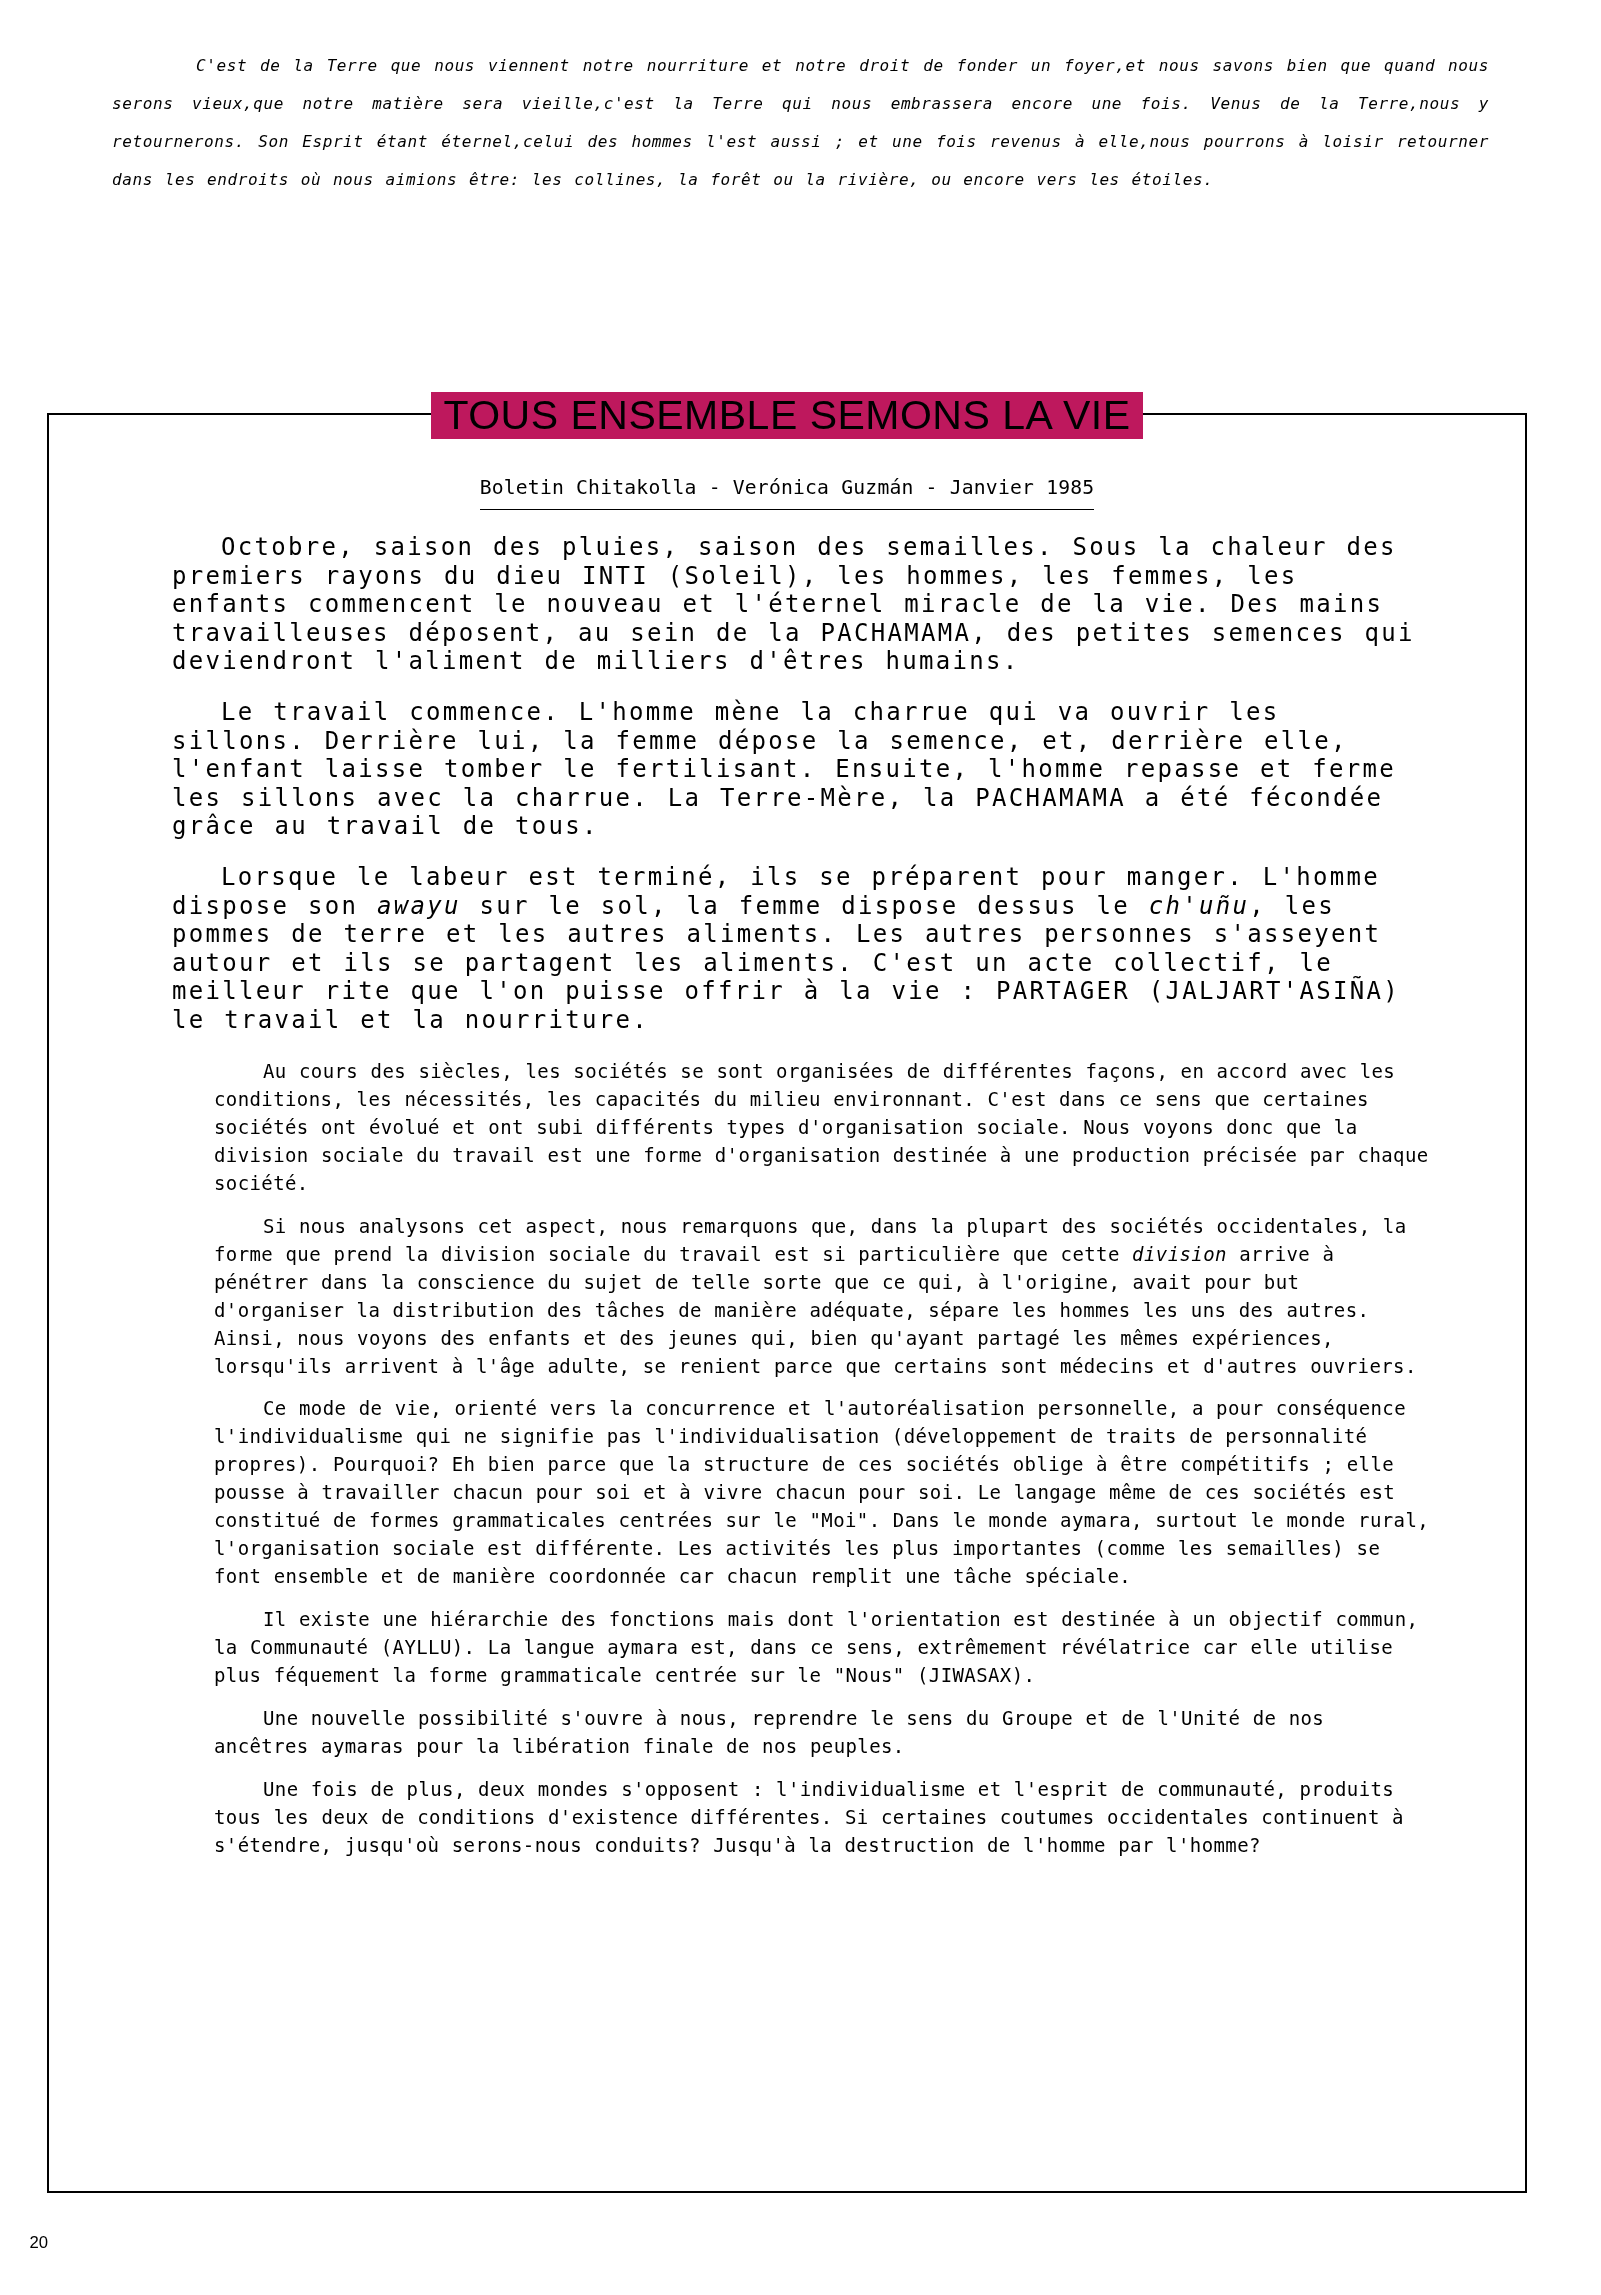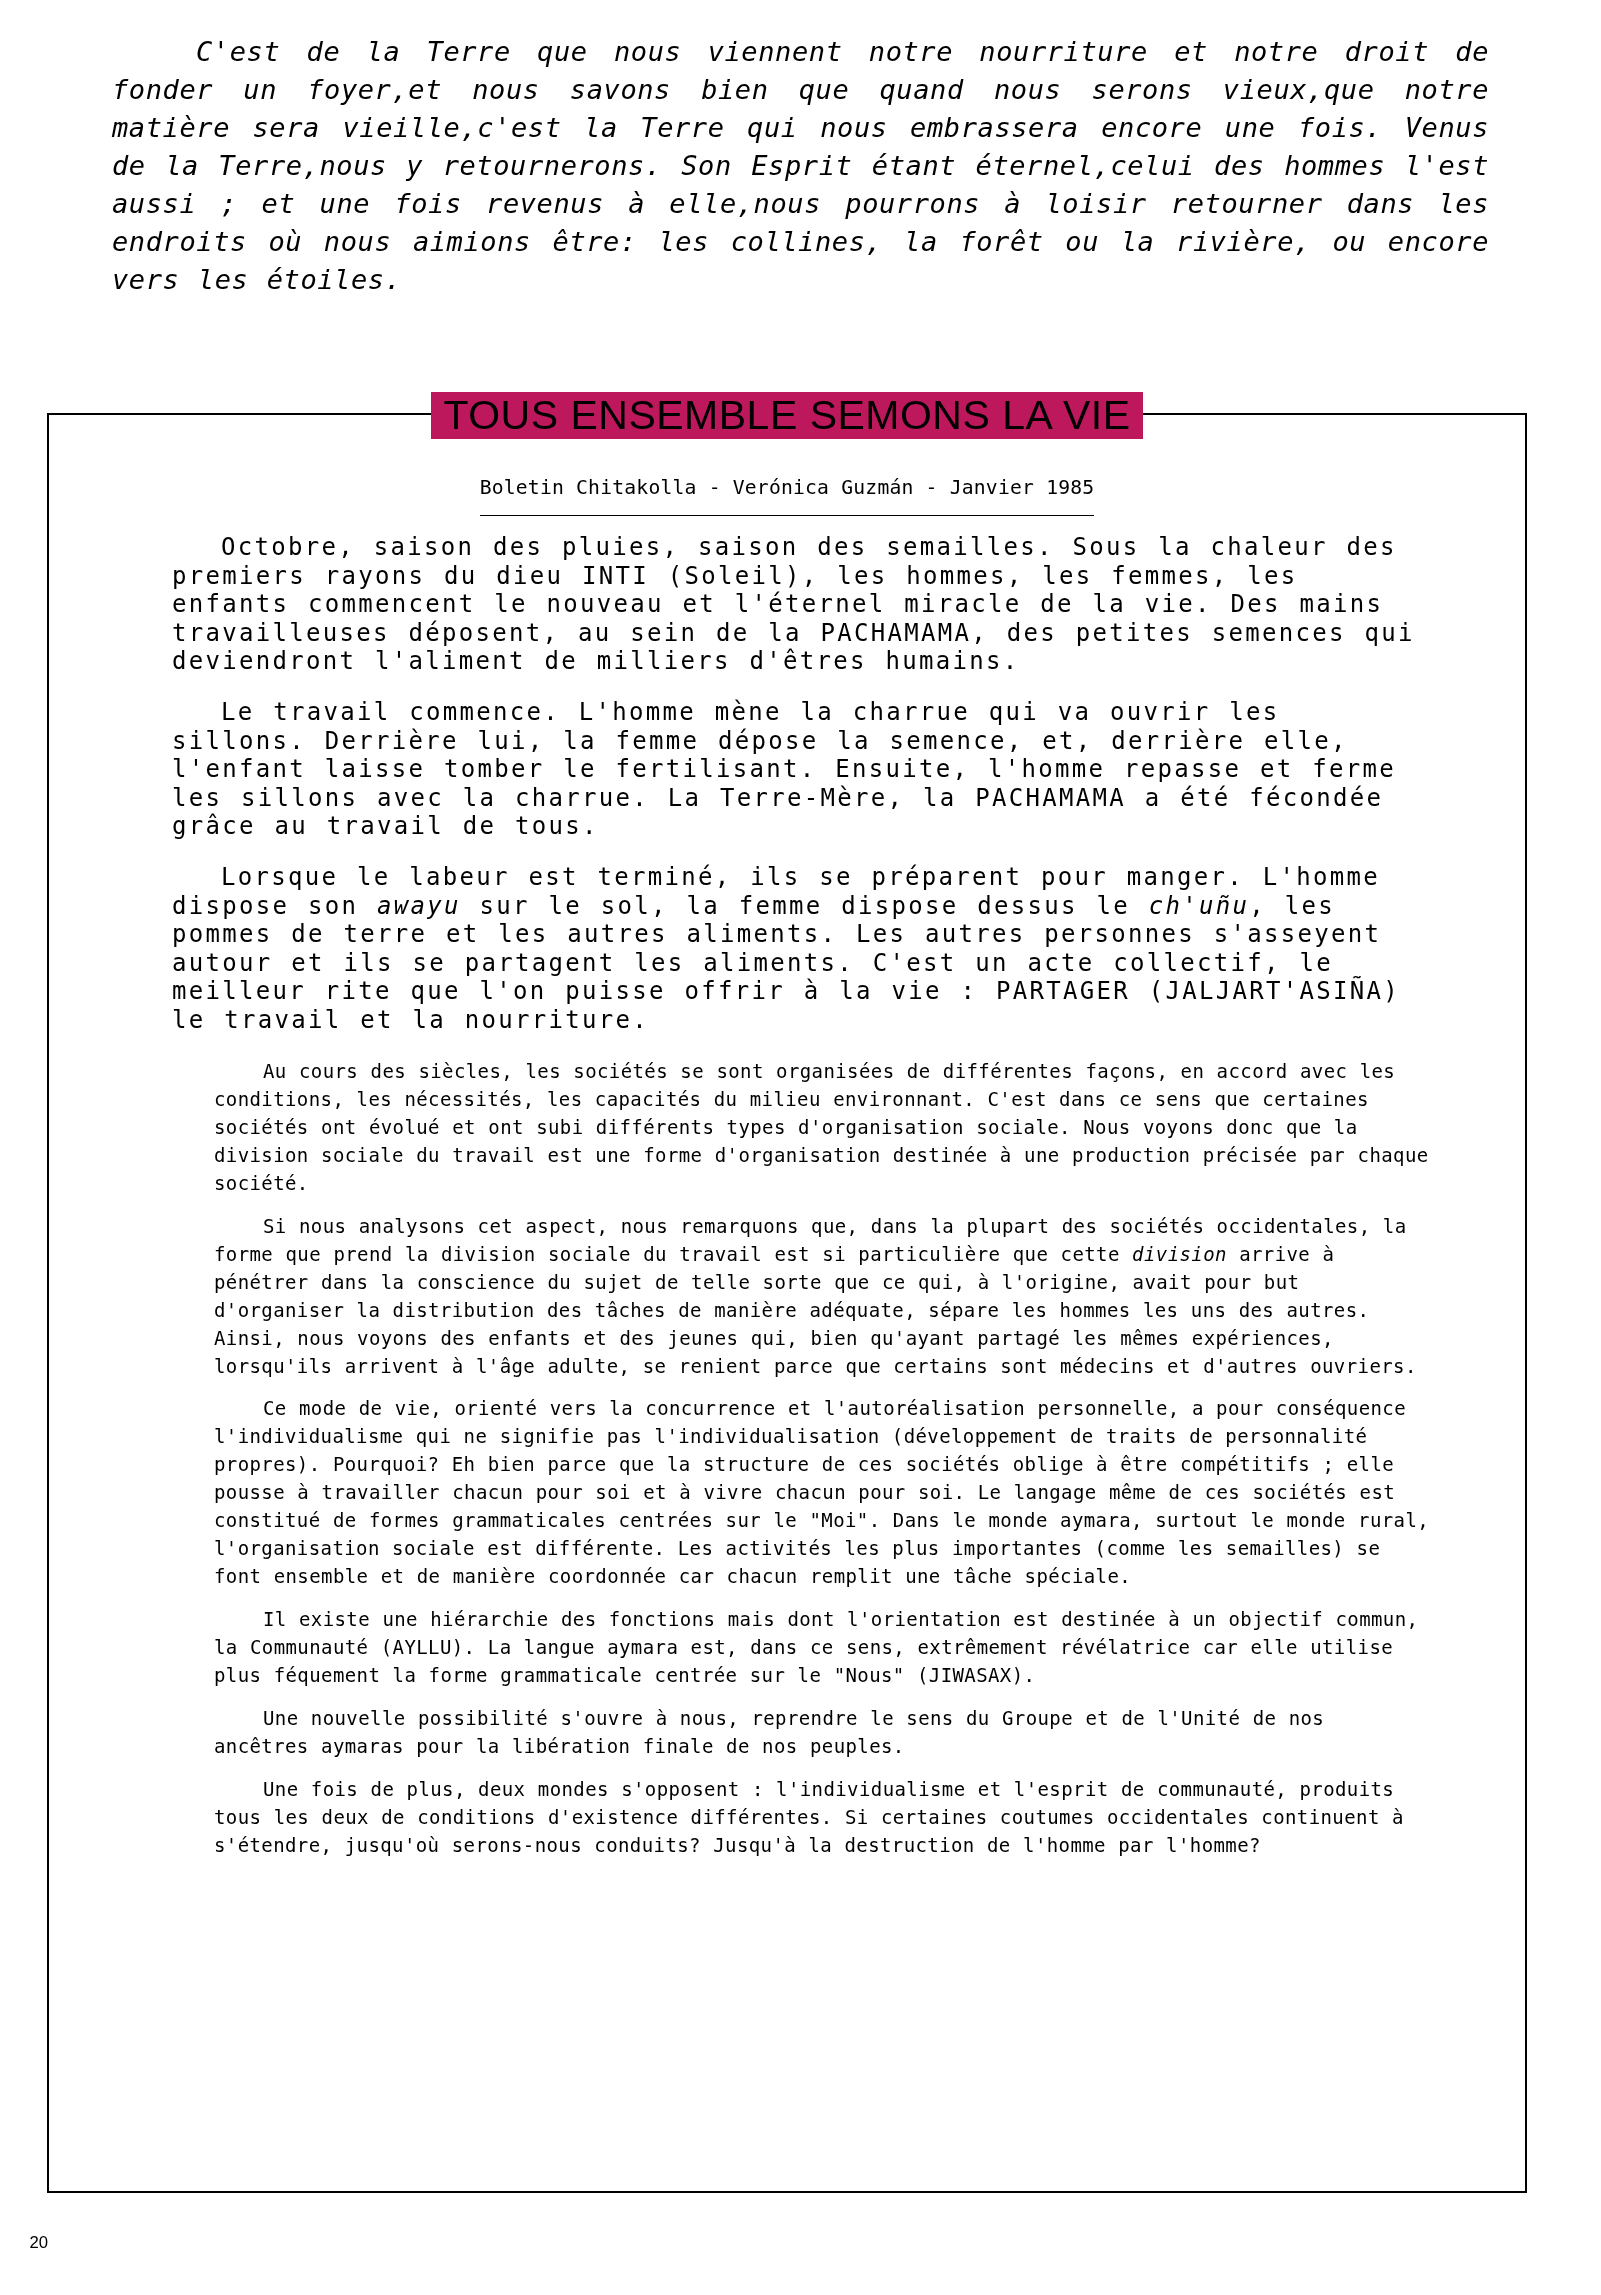--- a/index.html
+++ b/index.html
@@ -20,25 +20,25 @@
     position: absolute;
     left: 0; top: 0;
     width: 1602px;
     height: 2295px;
   }
 
   
   .intro {
     position: absolute;
     left: 112px;
-    top: 33px;
+    top: 47px;
     width: 1377px;
     font-family: "DejaVu Sans Mono", monospace;
     font-style: italic;
-    font-size: 27px;
+    font-size: 16px;
     line-height: 38px;
     letter-spacing: 0.6px;
     text-align: justify;
     word-spacing: 1.5px;
   }
   .intro p { margin: 0; text-indent: 84px; }
 
   
   .frame {
     position: absolute;
@@ -77,21 +77,21 @@
     position: absolute;
     left: 0;
     top: 61px;
     width: 100%;
     text-align: center;
     font-size: 19.7px;
     letter-spacing: 0.2px;
   }
   .byline span {
     border-bottom: 1.5px solid #000;
-    padding-bottom: 16px;
+    padding-bottom: 10px;
   }
 
   .body-col {
     position: absolute;
     left: 123px;
     top: 118px;
     width: 1259px;
   }
 
   .para {

